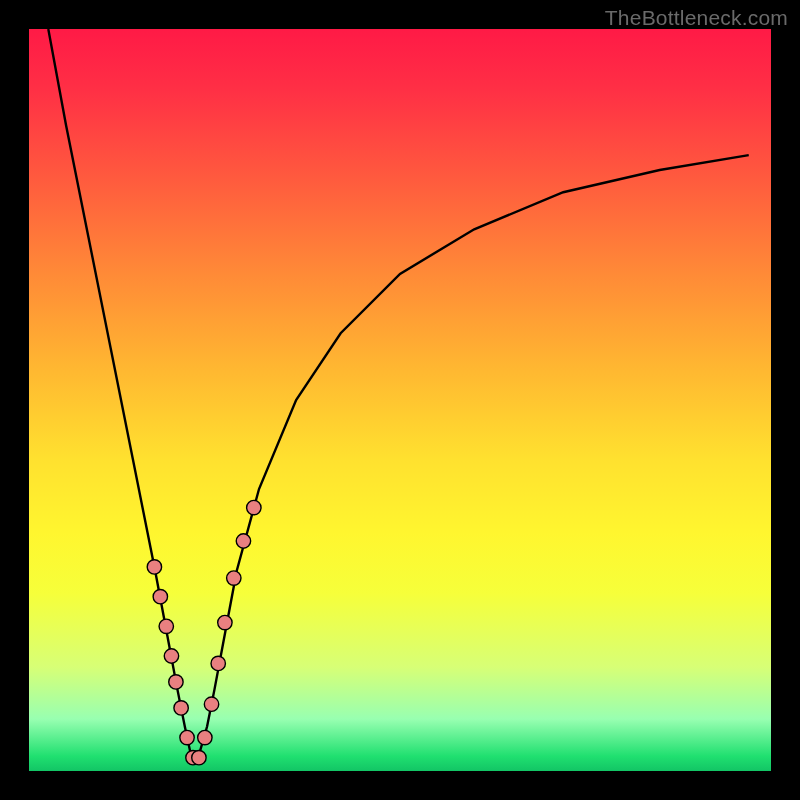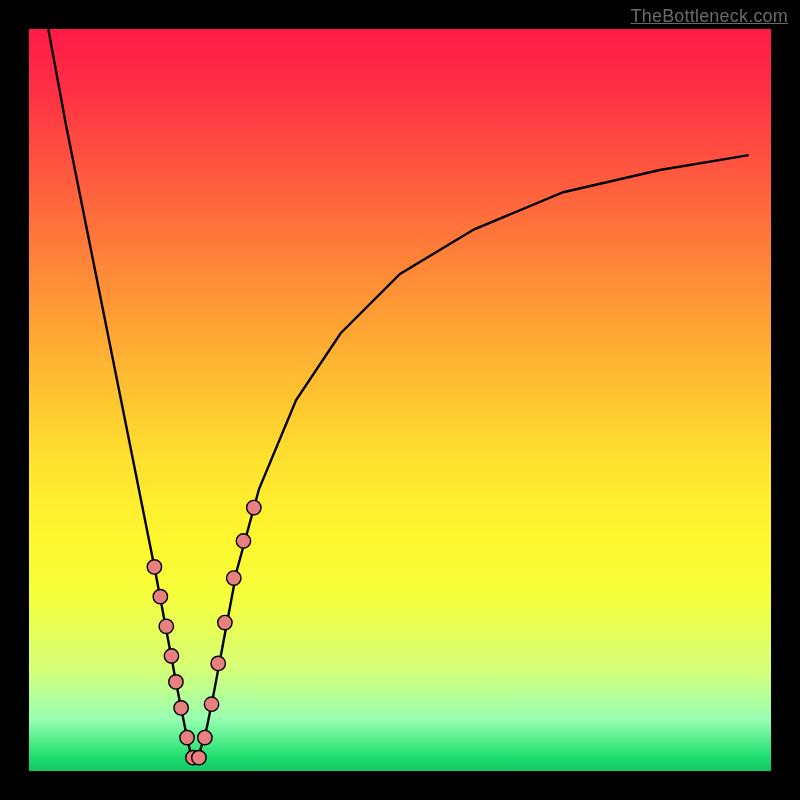--- a/index.html
+++ b/index.html
@@ -29,26 +29,25 @@
       #98ffb1 93%,
       #20e070 98%,
       #12c565 100%
     );
   }
   .watermark {
     position: absolute;
     top: 6px;
     right: 12px;
     font-family: Arial, Helvetica, sans-serif;
-    font-size: 18px;
+    font-size: 21px;
     color: #6a6a6a;
     font-weight: 500;
     letter-spacing: 0.2px;
     user-select: none;
-    text-decoration: underline;
   }
   svg.overlay {
     position: absolute;
     left: 0;
     top: 0;
     width: 742px;
     height: 742px;
   }
 </style>
 </head>

